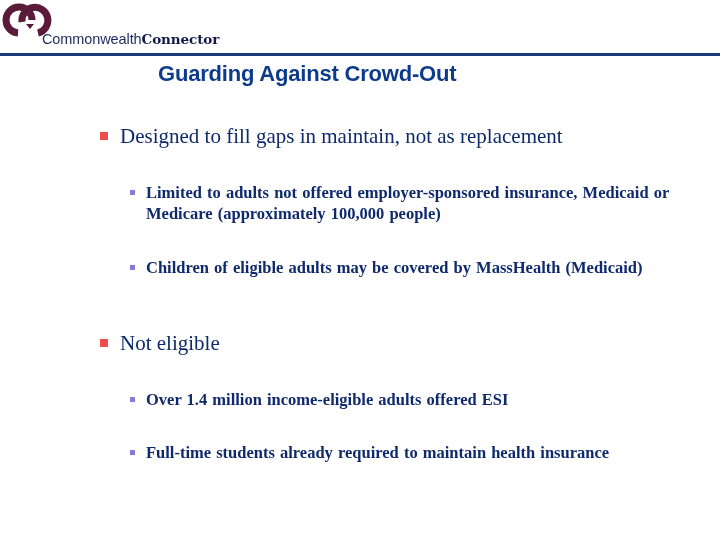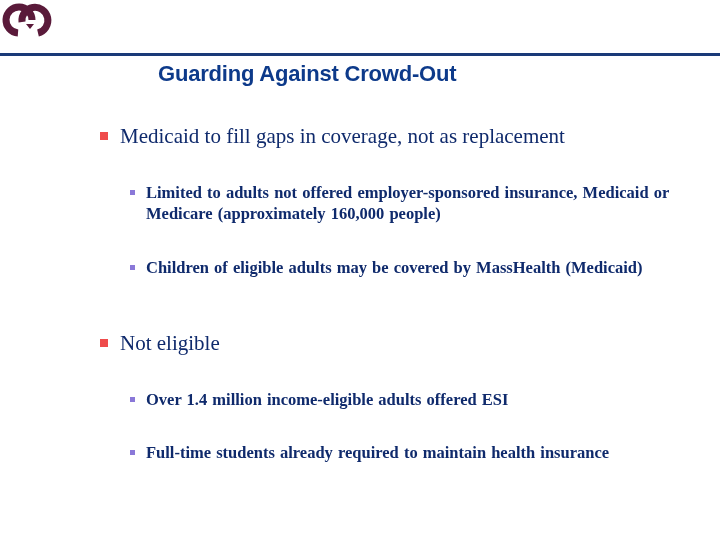--- a/index.html
+++ b/index.html
@@ -122,35 +122,38 @@
 
 <div class="header">
   <svg class="logo-mark" viewBox="0 0 52 44">
 
     <path d="M20 20 A13 13 0 1 1 36 31" fill="none" stroke="#5a1a3a" stroke-width="7" stroke-linecap="butt"></path>
 
     <path d="M30 18 A13 13 0 1 0 16 31" fill="none" stroke="#5a1a3a" stroke-width="7" stroke-linecap="butt"></path>
 
     <path d="M24 22 L32 22 L28 27 Z" fill="#5a1a3a"></path>
   </svg>
+  <div class="logo-wordmark">
+    <span class="light">Commonwealth</span><span class="bold">Connector</span>
+  </div>
   <div class="header-rule"></div>
 </div>
 
 <div class="slide-title">Guarding Against Crowd-Out</div>
 
 <div class="bullet-list">
 
   <div class="l1" style="top:124px;">
     <span class="marker"></span>
-    <span class="text">Medicaid to fill gaps in coverage, not as replacement</span>
+    <span class="text">Designed to fill gaps in maintain, not as replacement</span>
   </div>
 
   <div class="l2" style="top:182px;">
     <span class="marker"></span>
-    <span class="text">Limited to adults not offered employer-sponsored insurance, Medicaid or Medicare (approximately 160,000 people)</span>
+    <span class="text">Limited to adults not offered employer-sponsored insurance, Medicaid or Medicare (approximately 100,000 people)</span>
   </div>
 
   <div class="l2" style="top:257px;">
     <span class="marker"></span>
     <span class="text">Children of eligible adults may be covered by MassHealth (Medicaid)</span>
   </div>
 
   <div class="l1" style="top:331px;">
     <span class="marker"></span>
     <span class="text">Not eligible</span>

